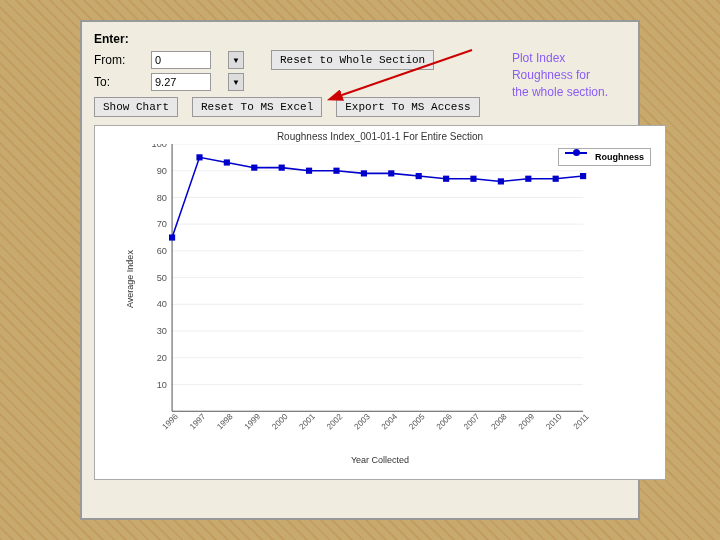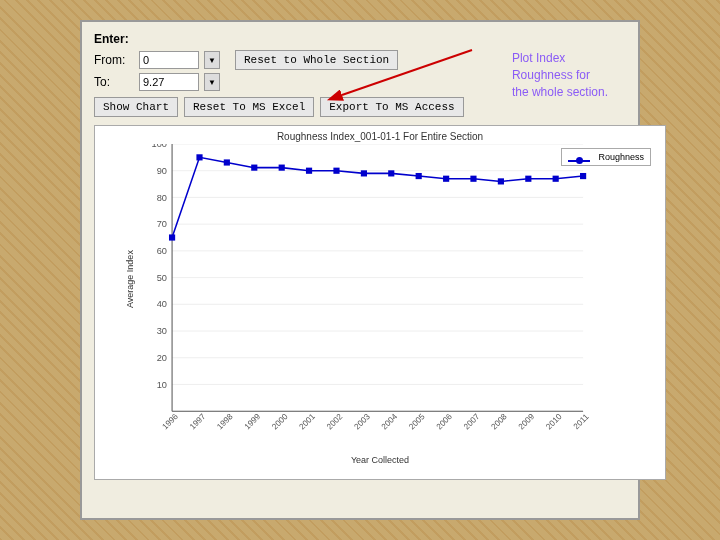--- a/index.html
+++ b/index.html
@@ -39,21 +39,21 @@
     .section-enter .enter-label {
       font-weight: bold;
       font-size: 12px;
       margin-bottom: 4px;
     }
 
     .form-row {
       display: flex;
       align-items: center;
       margin-bottom: 3px;
-      gap: 5px;
+      gap: 17px;
     }
 
     .form-row label {
       width: 40px;
       font-size: 12px;
     }
 
     .form-input {
       width: 60px;
       height: 18px;
@@ -81,21 +81,21 @@
       padding: 2px 8px;
       font-size: 11px;
       cursor: pointer;
       height: 20px;
       white-space: nowrap;
       font-family: Liberation Mono, monospace;
     }
 
     .buttons-row {
       display: flex;
-      gap: 6px;
+      gap: 14px;
       margin-bottom: 8px;
       align-items: center;
       margin-top: 4px;
     }
 
     .arrow-annotation {
       position: absolute;
       top: 28px;
       right: 30px;
       font-size: 12px;
@@ -150,22 +150,23 @@
 
     .legend {
       position: absolute;
       top: 22px;
       right: 14px;
       border: 1px solid #aaa;
       background: white;
       padding: 3px 6px;
       font-size: 9px;
       display: flex;
-      align-items: flex-end;
+      align-items: flex-start;
       gap: 4px;
+      font-weight: bold;
     }
   </style>
 </head>
 <body>
 
 <div class="main-panel">
 
   <div class="section-enter">
     <div class="enter-label">Enter:</div>
     <div class="form-row">

